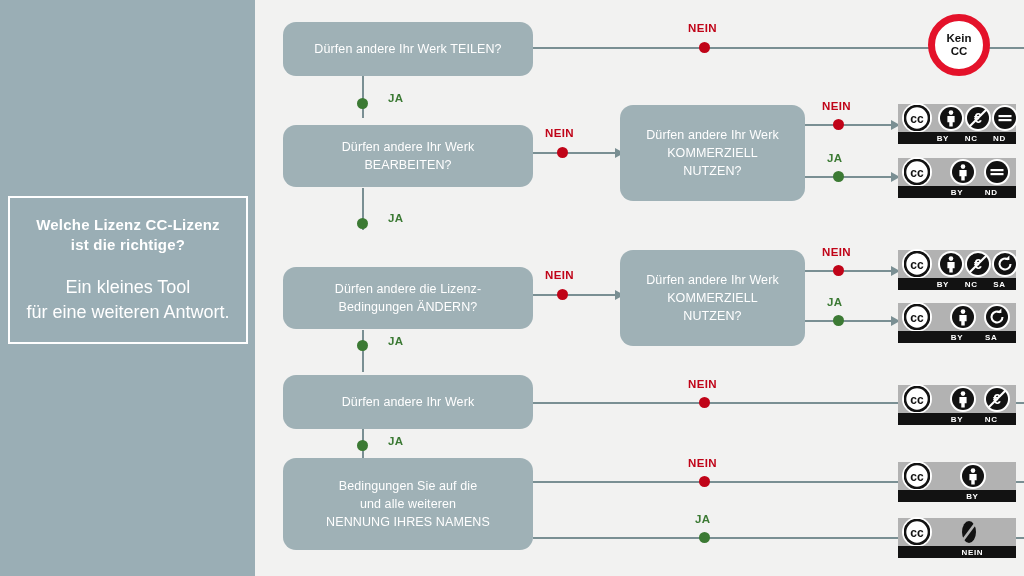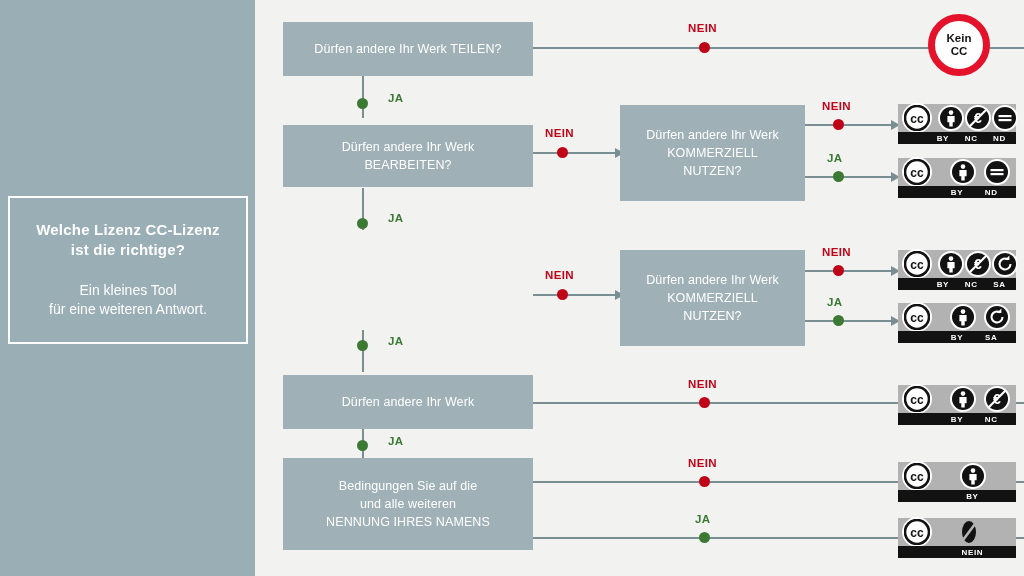--- a/index.html
+++ b/index.html
@@ -17,29 +17,29 @@
     position:absolute; left:0; top:0; width:255px; height:576px;
     background:#9aaeb5;
   }
   .sidebar-card {
     position:absolute; left:8px; top:196px; width:240px; height:148px;
     border:2px solid #ffffff;
     display:flex; flex-direction:column; align-items:center; justify-content:center;
     text-align:center; color:#ffffff;
   }
   .sb-title { font-size:15px; font-weight:bold; line-height:1.35; letter-spacing:.2px; }
-  .sb-sub   { font-size:14px; font-weight:400; line-height:1.4; margin-top:20px; }
+  .sb-sub   { font-size:18px; font-weight:400; line-height:1.4; margin-top:20px; }
 
   
   .flow { position:absolute; left:255px; top:0; right:0; bottom:0; }
 
   .node {
     position:absolute;
     background:#9fb1b6;
-    border-radius:0;
+    border-radius:13px;
     color:#ffffff;
     display:flex; align-items:center; justify-content:center;
     text-align:center;
     font-size:12.5px;
     line-height:1.45;
     padding:4px 10px;
     letter-spacing:.1px;
   }
 
   
@@ -149,20 +149,26 @@
     <div class="hline" style="left:550px; top:124px; width:88px;"></div>
     <div class="arrowhead" style="left:636px; top:120px;"></div>
     <div class="dot no" style="left:578px; top:119px;"></div>
     <div class="lbl no" style="left:567px; top:100px;">NEIN</div>
 
     <div class="hline" style="left:550px; top:176px; width:88px;"></div>
     <div class="arrowhead" style="left:636px; top:172px;"></div>
     <div class="dot yes" style="left:578px; top:171px;"></div>
     <div class="lbl yes" style="left:572px; top:152px;">JA</div>
 
+    <div class="node" style="left:28px; top:267px; width:250px; height:62px;">
+      <div>
+        <div>Dürfen andere die Lizenz-</div>
+        <div>Bedingungen ÄNDERN?</div>
+      </div>
+    </div>
     <div class="hline" style="left:278px; top:294px; width:84px;"></div>
     <div class="arrowhead" style="left:360px; top:290px;"></div>
     <div class="dot no" style="left:302px; top:289px;"></div>
     <div class="lbl no" style="left:290px; top:269px;">NEIN</div>
     <div class="dot yes" style="left:102px; top:340px;"></div>
     <div class="lbl yes" style="left:133px; top:335px;">JA</div>
 
     <div class="node" style="left:365px; top:250px; width:185px; height:96px;">
       <div>
         <div>Dürfen andere Ihr Werk</div>

